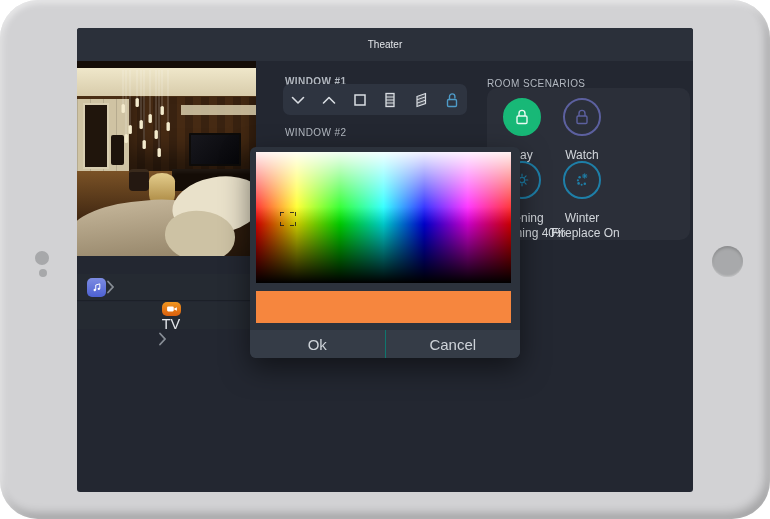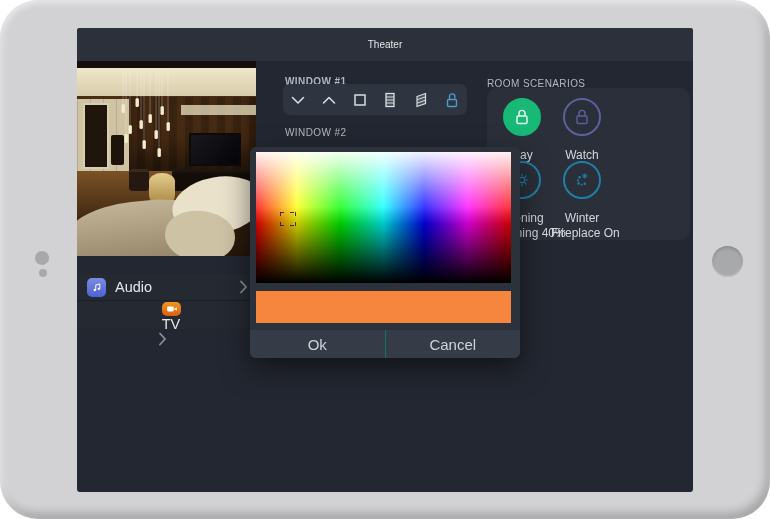--- a/index.html
+++ b/index.html
@@ -271,21 +271,20 @@
     </div>
 
     <div class="av-row audio">
       <div class="av-icon audio">
         <svg width="14" height="14" viewBox="0 0 20 20">
             <path d="M8.2 14.2 V7.2 l5.8-1.7 v7" fill="none" stroke="#fff" stroke-width="1.4"></path>
             <circle cx="6.8" cy="14.3" r="1.7" fill="#fff"></circle>
             <circle cx="12.6" cy="12.6" r="1.7" fill="#fff"></circle>
           </svg>
       </div>
-      <span class="av-label">Audio</span>
       <span class="av-chevron">
         <svg width="9" height="14" viewBox="0 0 9 14">
             <path d="M2 1.5 L7 7 L2 12.5" fill="none" stroke="currentColor" stroke-width="1.8" stroke-linecap="round"></path>
           </svg>
       </span>
     </div>
     <div class="av-row tv">
       <div class="av-icon tv">
         <svg width="14" height="14" viewBox="0 0 20 20">
             <rect x="3" y="6.5" width="9.5" height="7" rx="1.6" fill="#fff"></rect>

